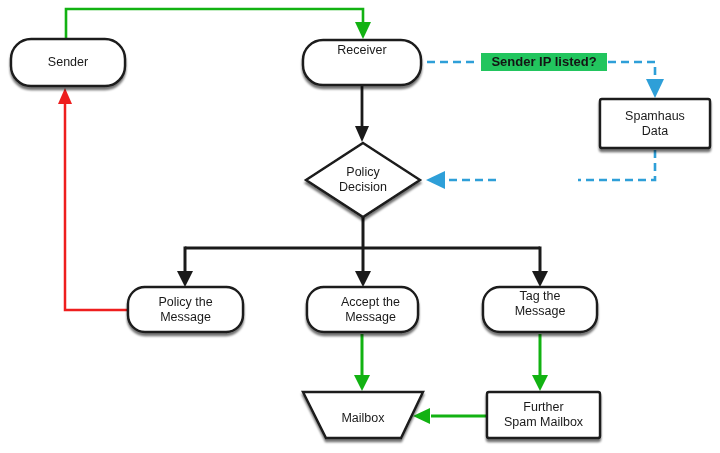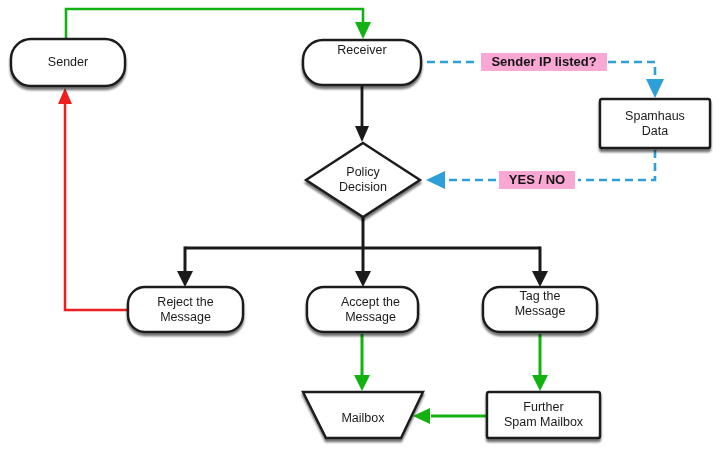--- a/index.html
+++ b/index.html
@@ -9,21 +9,21 @@
   }
   #wires{position:absolute;left:0;top:0;width:720px;height:453px;}
   .node-label{
     position:absolute;display:flex;align-items:center;justify-content:center;
     text-align:center;white-space:pre-line;color:#1a1a1a;
     font-size:12.5px;line-height:15px;font-weight:400;pointer-events:none;border-radius:15px;
   }
   .edge-label{
     position:absolute;display:flex;align-items:center;justify-content:center;
     text-align:center;color:#141414;font-size:13px;line-height:18px;font-weight:700;
-    background:#f9a8d4;pointer-events:none;
+    background:#22c55e;pointer-events:none;
   }
 </style>
 </head>
 <body>
 
 <div id="canvas">
 
   <svg id="wires" width="720" height="453" viewBox="0 0 720 453" xmlns="http://www.w3.org/2000/svg">
     <defs>
       <filter id="shadow" x="-20%" y="-20%" width="140%" height="160%">
@@ -98,31 +98,30 @@
   <div class="node-label" style="left:11px;top:39px;width:114px;height:47px;">Sender</div>
 
   <div class="node-label" style="left:303px;top:28px;width:118px;height:45px;">Receiver</div>
 
   <div class="node-label" style="left:306px;top:143px;width:114px;height:74px;">Policy
 Decision</div>
 
   <div class="node-label" style="left:600px;top:99px;width:110px;height:49px;">Spamhaus
 Data</div>
 
-  <div class="node-label" style="left:128px;top:287px;width:115px;height:45px;">Reject the
+  <div class="node-label" style="left:128px;top:287px;width:115px;height:45px;">Policy the
 Message</div>
 
   <div class="node-label" style="left:315px;top:287px;width:111px;height:45px;">Accept the
 Message</div>
 
   <div class="node-label" style="left:483px;top:281px;width:114px;height:45px;">Tag the
 Message</div>
 
   <div class="node-label" style="left:303px;top:392px;width:120px;height:53px;">Mailbox</div>
 
   <div class="node-label" style="left:487px;top:392px;width:113px;height:46px;">Further
 Spam Mailbox</div>
 
   <div class="edge-label" style="left:481px;top:53px;width:126px;height:18px;">Sender IP listed?</div>
 
-  <div class="edge-label" style="left:499px;top:171px;width:76px;height:18px;">YES / NO</div>
 
 </div>
 
 </body></html>

